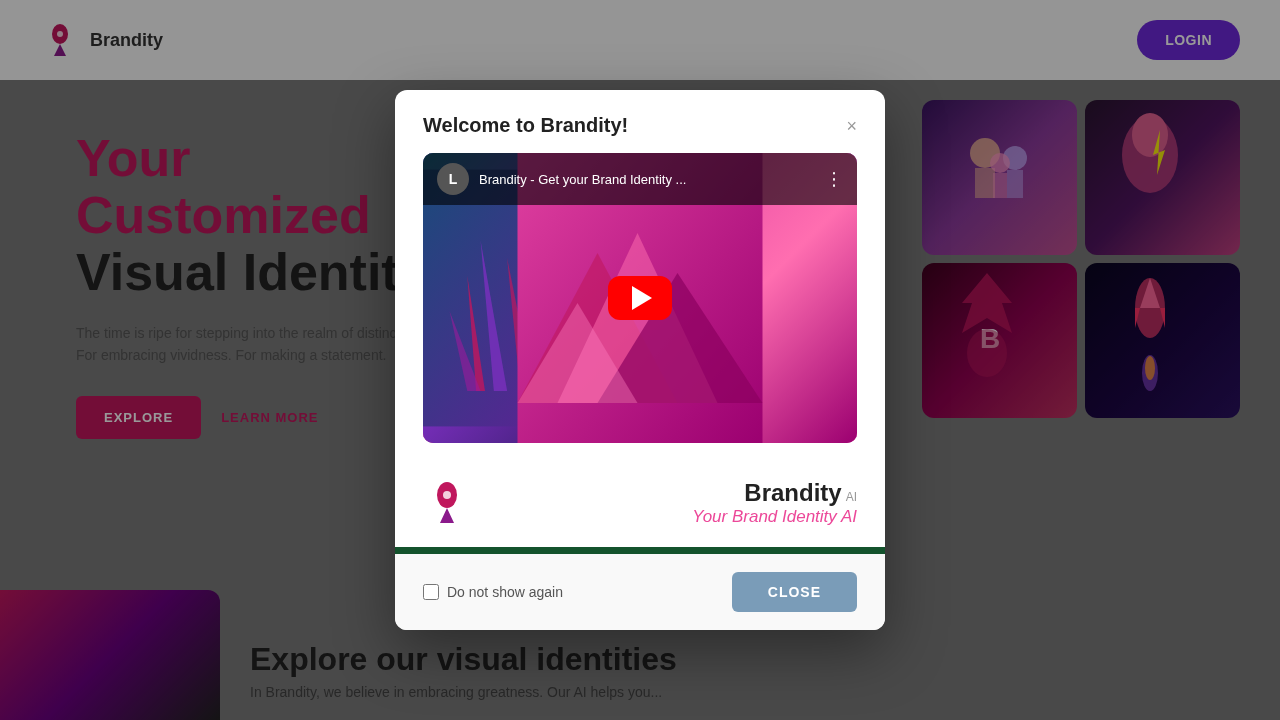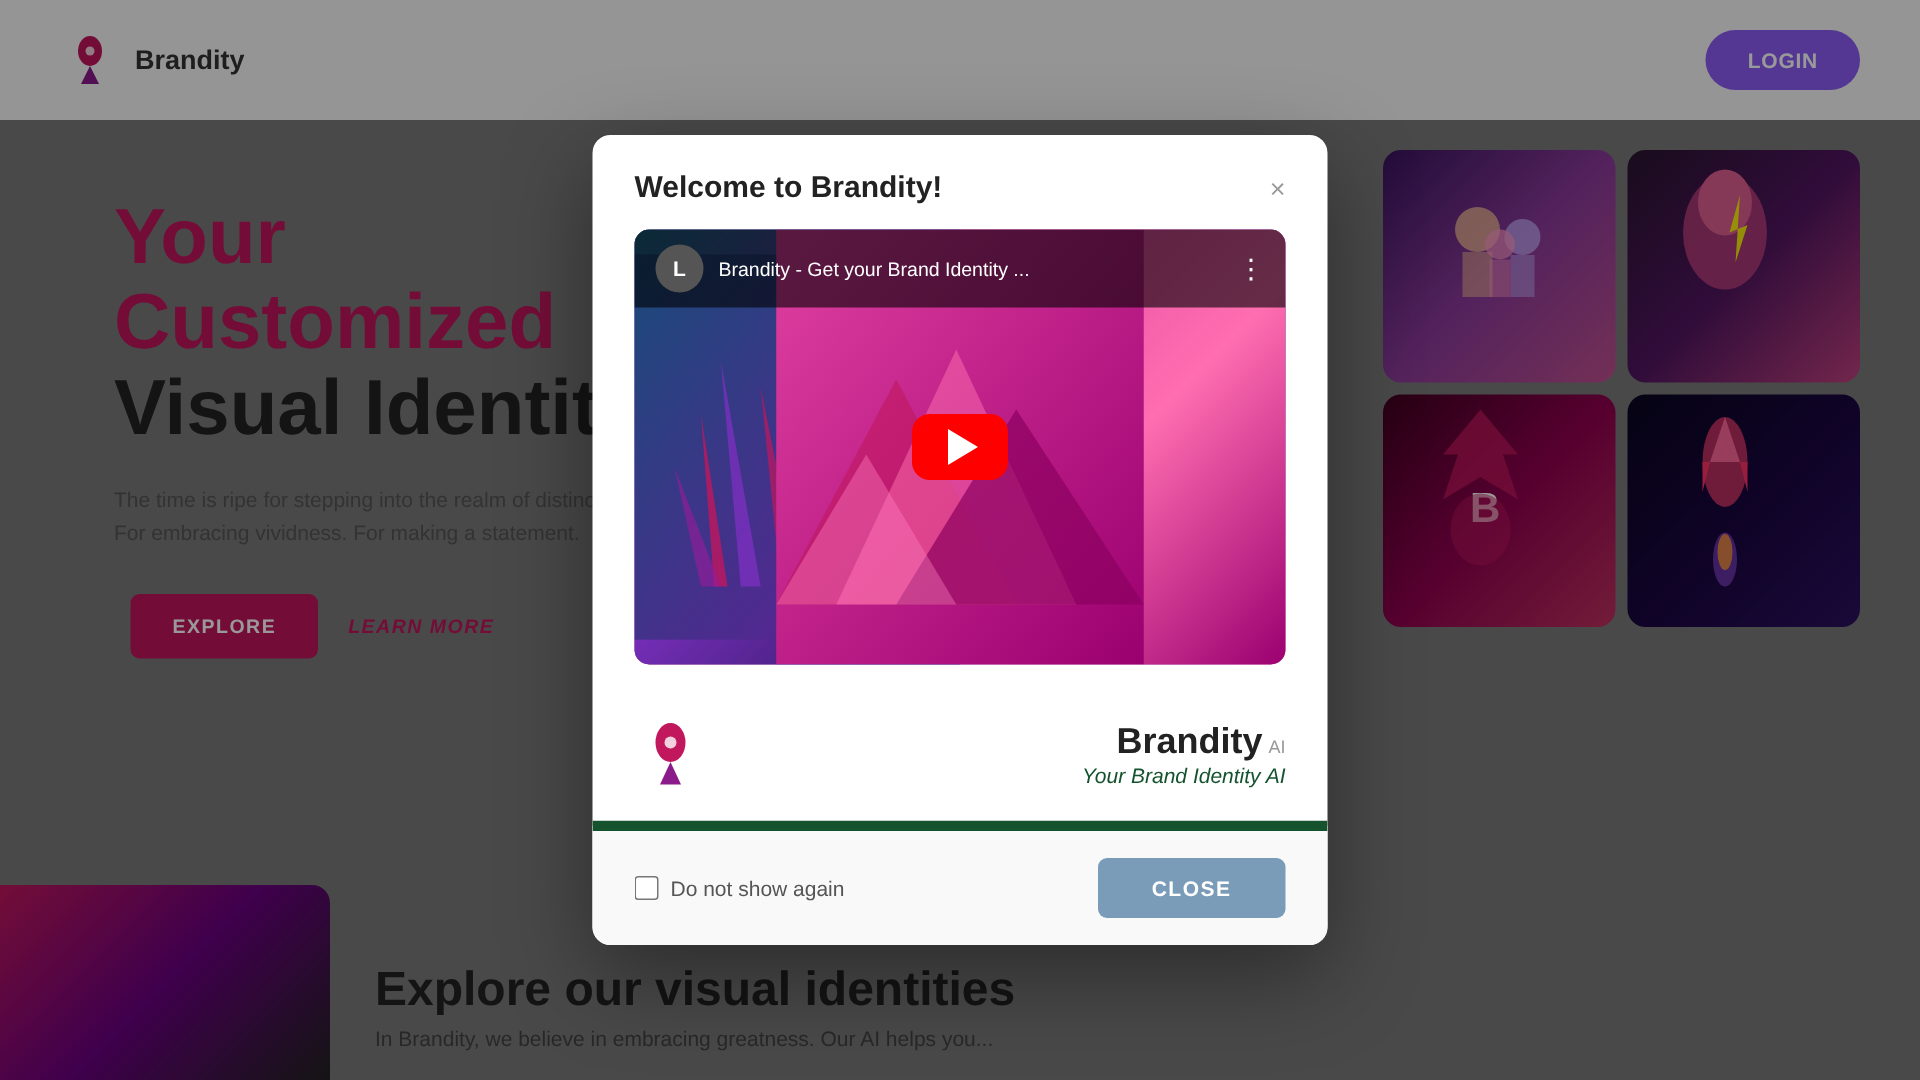--- a/index.html
+++ b/index.html
@@ -39,21 +39,21 @@
     .brand-icon {
       width: 40px;
       height: 40px;
     }
     .brand-name {
       font-size: 18px;
       font-weight: 600;
       color: #333;
     }
     .login-btn {
-      background: #8b5cf6;
+      background: #6d28d9;
       color: white;
       border: none;
       padding: 12px 28px;
       border-radius: 25px;
       font-size: 14px;
       font-weight: 600;
       letter-spacing: 0.5px;
       cursor: pointer;
     }
 
@@ -96,30 +96,28 @@
     .explore-btn {
       background: #c0175d;
       color: white;
       border: none;
       padding: 14px 28px;
       border-radius: 6px;
       font-size: 13px;
       font-weight: 700;
       letter-spacing: 1px;
       cursor: pointer;
-      margin-left: 11px;
     }
     .learn-more-link {
       color: #c0175d;
       font-size: 13px;
       font-weight: 700;
       letter-spacing: 1px;
       cursor: pointer;
       text-decoration: none;
-      font-style: italic;
     }
     .img-placeholder {
       border-radius: 12px;
       overflow: hidden;
       background: #555;
     }
     .img-1 { background: linear-gradient(135deg, #c07, #409); }
     .img-2 { background: linear-gradient(135deg, #1a1, #081); }
     .img-3 { background: linear-gradient(135deg, #800, #c44); }
     .img-4 { background: linear-gradient(135deg, #226, #114); }
@@ -292,22 +290,22 @@
       align-items: baseline;
       gap: 4px;
       justify-content: flex-end;
     }
     .modal-brand-ai {
       font-size: 12px;
       color: #999;
       font-weight: 400;
     }
     .modal-brand-tagline {
-      font-size: 14px;
-      color: #14532d;
+      font-size: 17px;
+      color: #ec4899;
       font-style: italic;
     }
 
     
     .modal-footer {
       border-top: 7px solid #14532d;
       padding: 18px 28px;
       display: flex;
       align-items: center;
       justify-content: space-between;

